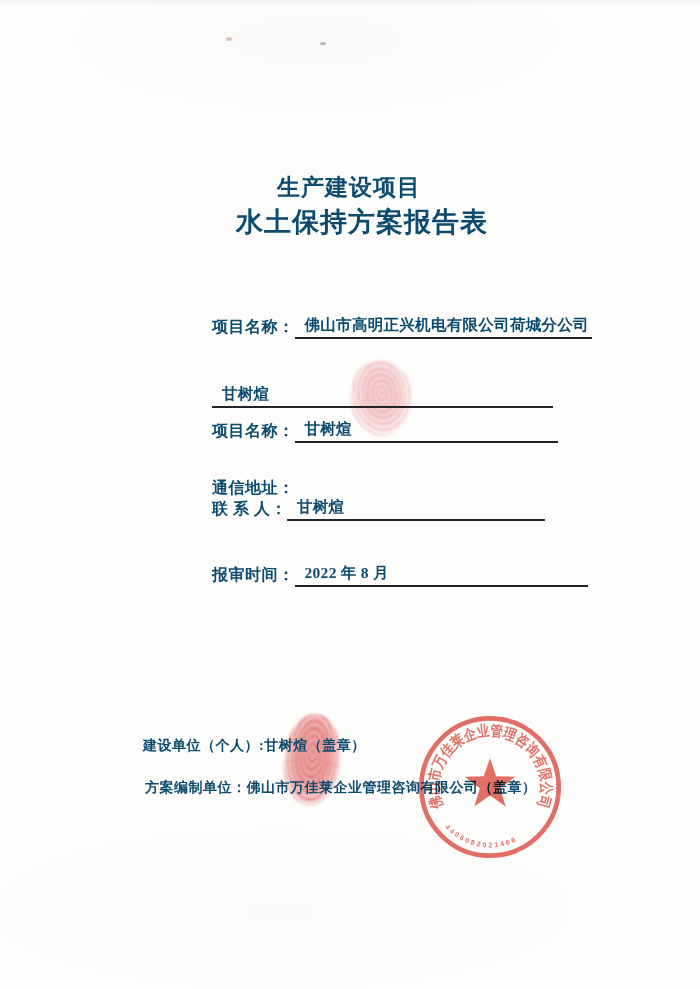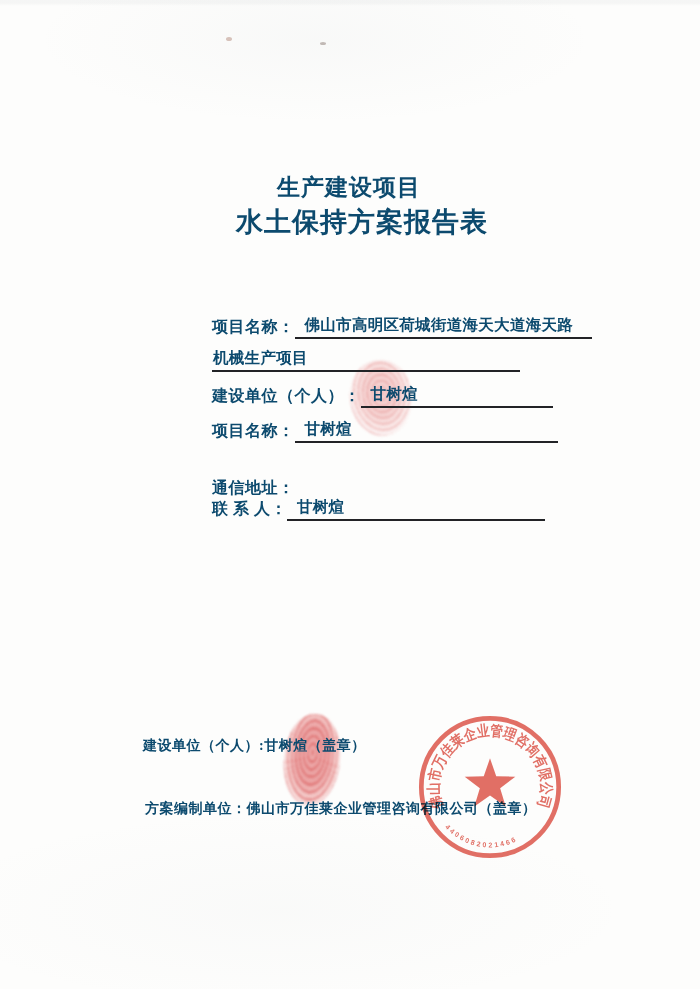--- a/index.html
+++ b/index.html
@@ -52,21 +52,21 @@
   .row-2 .val{ padding-left:1px; }
   .row-3{ top:382px; width:341px; }
   .row-4{ top:417px; width:346px; }
   .row-5{ top:454px; width:395px;margin-top:20px; }
   .row-6{ top:495px; width:333px; }
   .row-7{ top:524px; width:391px; }
   .row-8{ top:561px; width:376px; }
 
   .footer-line{ position:absolute; font-size:14px; letter-spacing:.5px; white-space:nowrap; z-index:3; }
   .footer-1{ left:143px; top:737px; }
-  .footer-2{ left:145px; top:800px; }
+  .footer-2{ left:145px; top:779px; }
 
   .fingerprint{ position:absolute; border-radius:50% 48% 52% 50%; pointer-events:none; }
   .fp-1{
     left:350px; top:360px; width:62px; height:76px; z-index:2;
     transform:rotate(-7deg);
     background:
       repeating-radial-gradient(ellipse at 52% 44%, rgba(222,110,110,.30) 0 1.5px, rgba(255,255,255,0) 1.5px 4.5px),
       radial-gradient(ellipse at 50% 45%, rgba(228,125,125,.34) 0 35%, rgba(238,165,165,.22) 60%, rgba(250,210,210,.10) 75%, rgba(0,0,0,0) 82%);
     filter:blur(1.2px);
   }
@@ -92,39 +92,39 @@
 <div class="page">
 
   <span class="speck s1"></span>
   <span class="speck s2"></span>
 
   <div class="title-line title-1">生产建设项目</div>
   <div class="title-line title-2">水土保持方案报告表</div>
 
   <div class="field-row row-1">
     <span class="lbl">项目名称：</span>
-    <span class="val">佛山市高明区荷城街道海天大道海天路</span>
-  </div>
-  <div class="field-row row-2">
-    <span class="val">机械生产项目</span>
+    <span class="val">佛山市高明正兴机电有限公司荷城分公司</span>
   </div>
   <div class="field-row row-3">
-    <span class="lbl">建设单位（个人）：</span>
     <span class="val">甘树煊</span>
   </div>
   <div class="field-row row-4">
     <span class="lbl">项目名称：</span>
     <span class="val">甘树煊</span>
   </div>
   <div class="field-row row-5">
     <span class="lbl">通信地址：</span>
   </div>
   <div class="field-row row-6">
     <span class="lbl">联 系 人：</span>
     <span class="val">甘树煊</span>
+  </div>
+  <div class="field-row row-8">
+    <span class="lbl">报审时间：</span>
+    <span class="val">2022 年 8 月</span>
   </div>
 
   <div class="fingerprint fp-1"></div>
   <div class="fingerprint fp-2"></div>
 
   <div class="footer-line footer-1">建设单位（个人）:甘树煊（盖章）</div>
   <div class="footer-line footer-2">方案编制单位：佛山市万佳莱企业管理咨询有限公司（盖章）</div>
 
   <svg class="stamp" viewBox="0 0 160 160" xmlns="http://www.w3.org/2000/svg">
     <defs>

